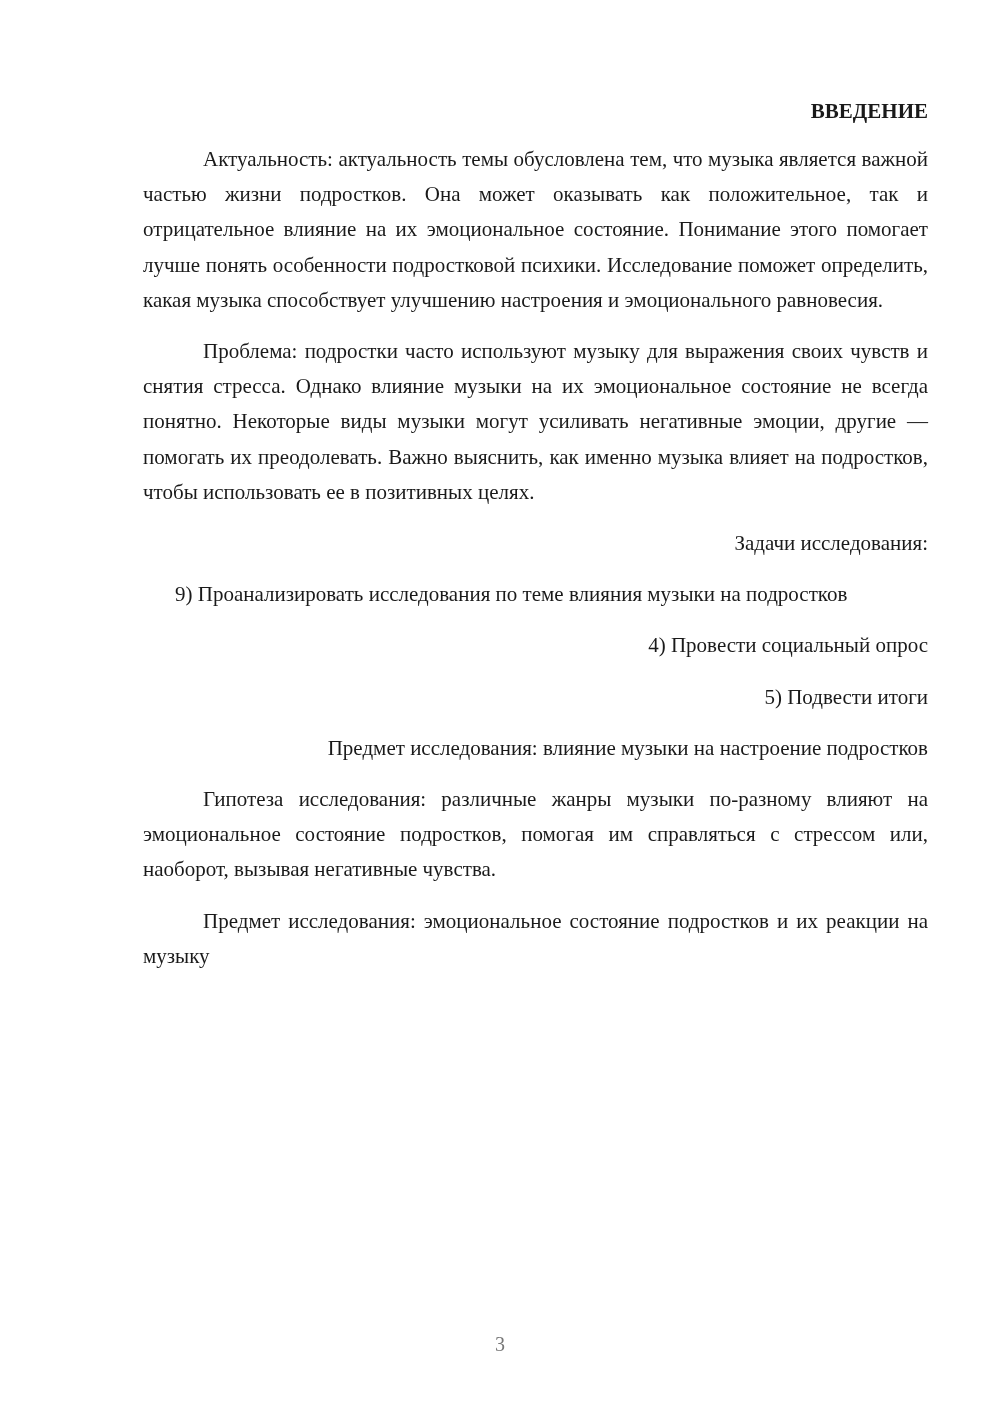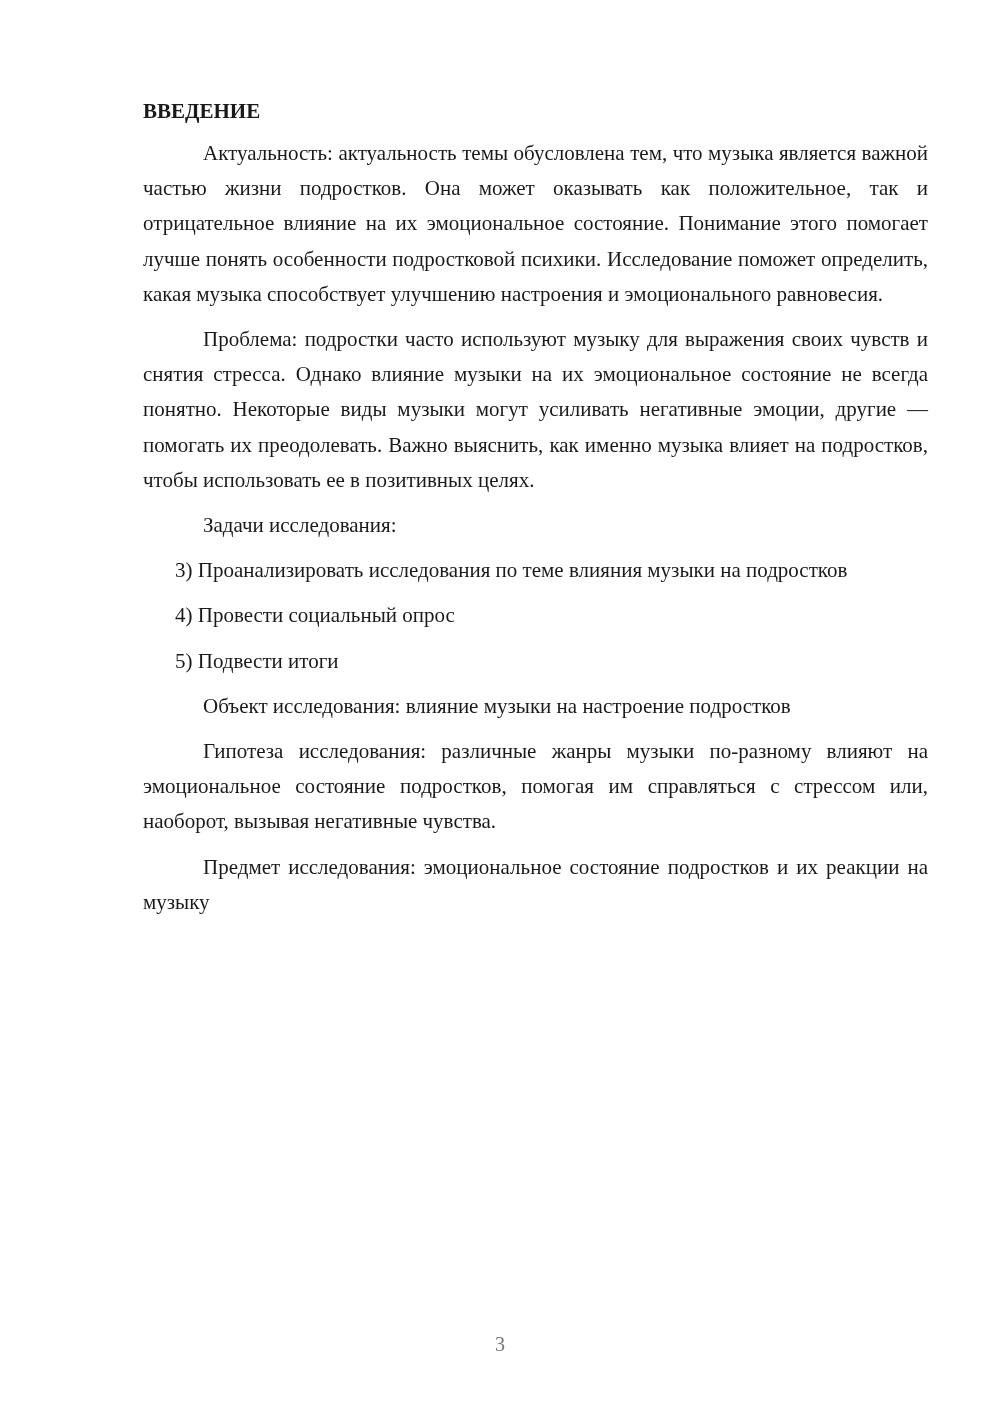--- a/index.html
+++ b/index.html
@@ -3,44 +3,44 @@
 <meta charset="utf-8">
 <style>
   html, body { margin: 0; padding: 0; background: #ffffff; }
   body { width: 1000px; height: 1414px; position: relative; overflow: hidden; }
   .page {
     position: absolute; left: 143px; top: 96px; width: 785px;
     font-family: "Liberation Serif", "DejaVu Serif", serif;
     font-size: 21px; line-height: 35.2px; color: #1a1a1a;
   }
   .title {
-    text-align: left; font-weight: bold; font-size: 21px;
+    text-align: right; font-weight: bold; font-size: 21px;
     margin: 0 0 10px 0; line-height: 30px;
   }
-  p { margin: 4px 0 10px 0; text-align: justify; text-indent: 60px; }
+  p { margin: 16px 0 10px 0; text-align: justify; text-indent: 60px; }
   p.task { text-indent: 32px; }
-  p.single { text-align: left; }
+  p.single { text-align: right; }
   .page-number {
     position: absolute; top: 1333px; left: 0; width: 1000px; text-align: center;
     font-family: "Liberation Serif", "DejaVu Serif", serif;
     font-size: 20px; color: #777777;
   }
 </style>
 </head>
 <body>
 
 <div class="page">
   <div class="title">ВВЕДЕНИЕ</div>
 
   <p>Актуальность: актуальность темы обусловлена тем, что музыка является важной частью жизни подростков. Она может оказывать как положительное, так и отрицательное влияние на их эмоциональное состояние. Понимание этого помогает лучше понять особенности подростковой психики. Исследование поможет определить, какая музыка способствует улучшению настроения и эмоционального равновесия.</p>
   <p>Проблема: подростки часто используют музыку для выражения своих чувств и снятия стресса. Однако влияние музыки на их эмоциональное состояние не всегда понятно. Некоторые виды музыки могут усиливать негативные эмоции, другие — помогать их преодолевать. Важно выяснить, как именно музыка влияет на подростков, чтобы использовать ее в позитивных целях.</p>
   <p class="single">Задачи исследования:</p>
 
-  <p class="task">3) Проанализировать исследования по теме влияния музыки на подростков</p>
+  <p class="task">9) Проанализировать исследования по теме влияния музыки на подростков</p>
   <p class="task single">4) Провести социальный опрос</p>
   <p class="task single">5) Подвести итоги</p>
 
-  <p class="single">Объект исследования: влияние музыки на настроение подростков</p>
+  <p class="single">Предмет исследования: влияние музыки на настроение подростков</p>
   <p>Гипотеза исследования: различные жанры музыки по-разному влияют на эмоциональное состояние подростков, помогая им справляться с стрессом или, наоборот, вызывая негативные чувства.</p>
   <p>Предмет исследования: эмоциональное состояние подростков и их реакции на музыку</p>
 </div>
 
 <div class="page-number">3</div>
 
 </body></html>

